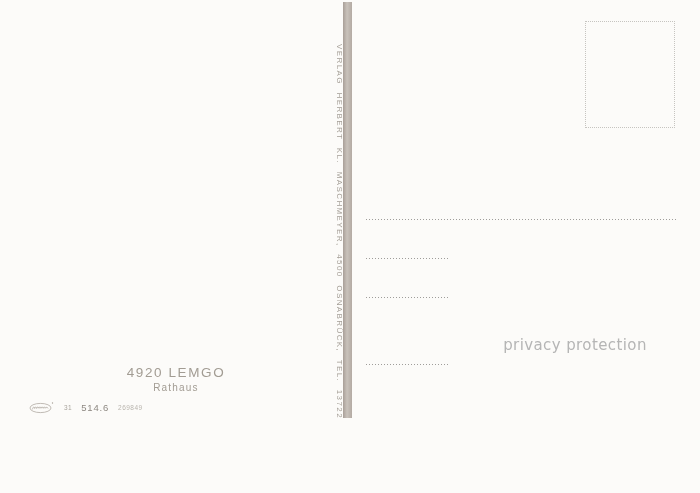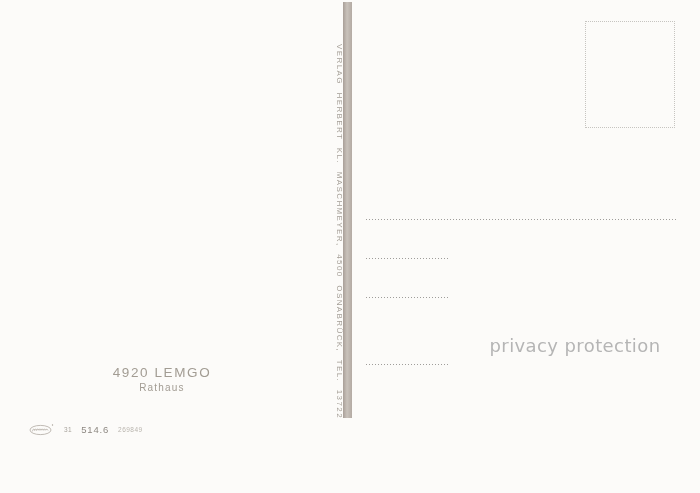--- a/index.html
+++ b/index.html
@@ -59,63 +59,63 @@
     background-image: repeating-linear-gradient(90deg, #9f9d9a 0 1px, transparent 1px 3px);
   }
   .addr-line.l1 { left: 366px; top: 219px; width: 310px; }
   .addr-line.l2 { left: 366px; top: 258px; width: 84px; }
   .addr-line.l3 { left: 366px; top: 297px; width: 84px; }
   .addr-line.l4 { left: 366px; top: 364px; width: 84px; }
 
   
   .caption {
     position: absolute;
-    left: 92px;
+    left: 106px;
     top: 364px;
     width: 140px;
     text-align: center;
     color: #a29c93;
   }
   .caption .c1 {
     font-size: 13.5px;
     letter-spacing: 1.6px;
     line-height: 17px;
   }
   .caption .c2 {
     font-size: 10px;
     letter-spacing: 1.2px;
     line-height: 14px;
   }
 
   
   .imprint {
     position: absolute;
     left: 29px;
-    top: 421px;
+    top: 399px;
     height: 16px;
     display: flex;
     align-items: center;
     gap: 9px;
     color: #9d978f;
   }
   .imprint .logo svg { display: block; }
   .imprint .prefix { font-size: 6.5px; color: #a8a39c; letter-spacing: 0.5px; }
   .imprint .number { font-size: 9.5px; color: #8d8882; letter-spacing: 0.8px; }
   .imprint .code   { font-size: 6.5px; color: #b9b5ae; letter-spacing: 0.5px; }
 
   
   .watermark {
     position: absolute;
     left: 480px;
     top: 338px;
     width: 190px;
     text-align: center;
     font-family: "DejaVu Sans", sans-serif;
     color: #b5b5b5;
-    font-size: 18px;
+    font-size: 15px;
     line-height: 15px;
     letter-spacing: 0.4px;
   }
 </style>
 </head>
 <body>
 
 <div class="postcard">
 
   <div class="divider"></div>

